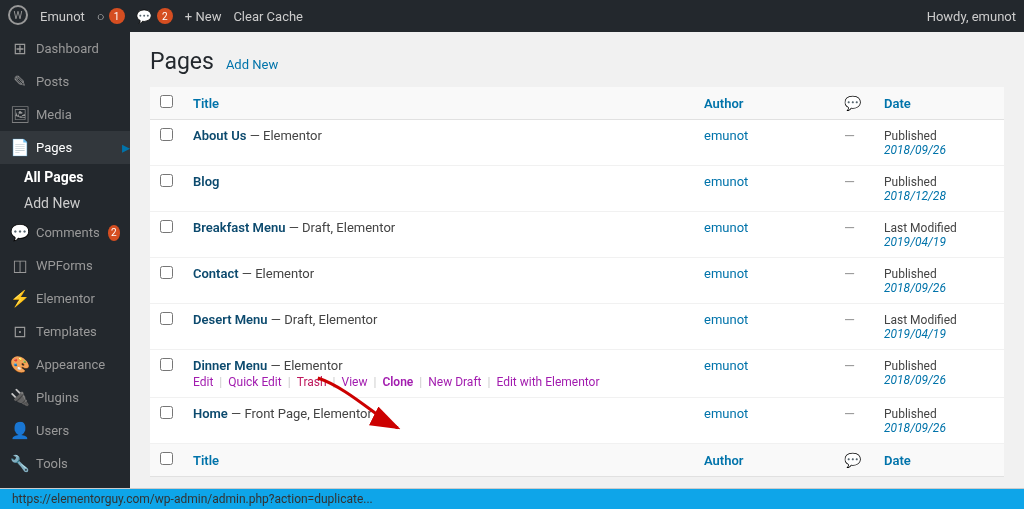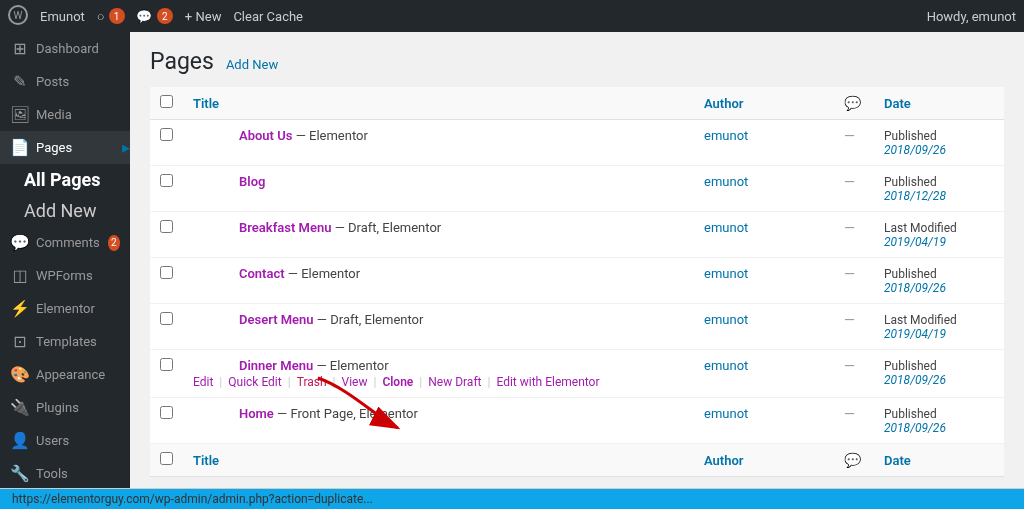--- a/index.html
+++ b/index.html
@@ -51,21 +51,21 @@
       font-size: 13px;
       position: relative;
     }
     .sidebar-item.active-parent { background: #32373c; color: #fff; }
     .sidebar-sub-item {
       display: flex;
       align-items: center;
       padding: 5px 10px 5px 24px;
       color: #ccc;
       cursor: pointer;
-      font-size: 18px;
+      font-size: 14px;
     }
     .sidebar-sub-item.active { color: #fff; font-weight: bold; }
     .sidebar-icon { font-size: 16px; width: 20px; text-align: center; }
     .sidebar-item .arrow-right {
       position: absolute;
       right: 0;
       top: 0; bottom: 0;
       display: flex;
       align-items: center;
       font-size: 16px;
@@ -98,21 +98,21 @@
     .wp-table th.author-col { width: 140px; }
     .wp-table th.comment-col { width: 40px; }
     .wp-table th.date-col { width: 130px; }
 
     .wp-table td {
       padding: 8px 10px;
       border-bottom: 1px solid #f1f1f1;
       vertical-align: top;
     }
 
-    .page-title-link { color: #a21caf; font-weight: 600; cursor: pointer; font-size: 13px; margin-left: 46px; }
+    .page-title-link { color: #0c4a6e; font-weight: 600; cursor: pointer; font-size: 13px; }
     .page-suffix { color: #444; font-size: 13px; }
 
     .row-actions { display: flex; gap: 6px; font-size: 12px; margin-top: 2px; }
     .row-action-link { color: #a21caf; cursor: pointer; }
     .row-action-trash { color: #be185d; cursor: pointer; }
     .row-action-sep { color: #ccc; }
 
     .author-link { color: #0073aa; cursor: pointer; }
 
     .status-published { font-size: 12px; color: #444; }

